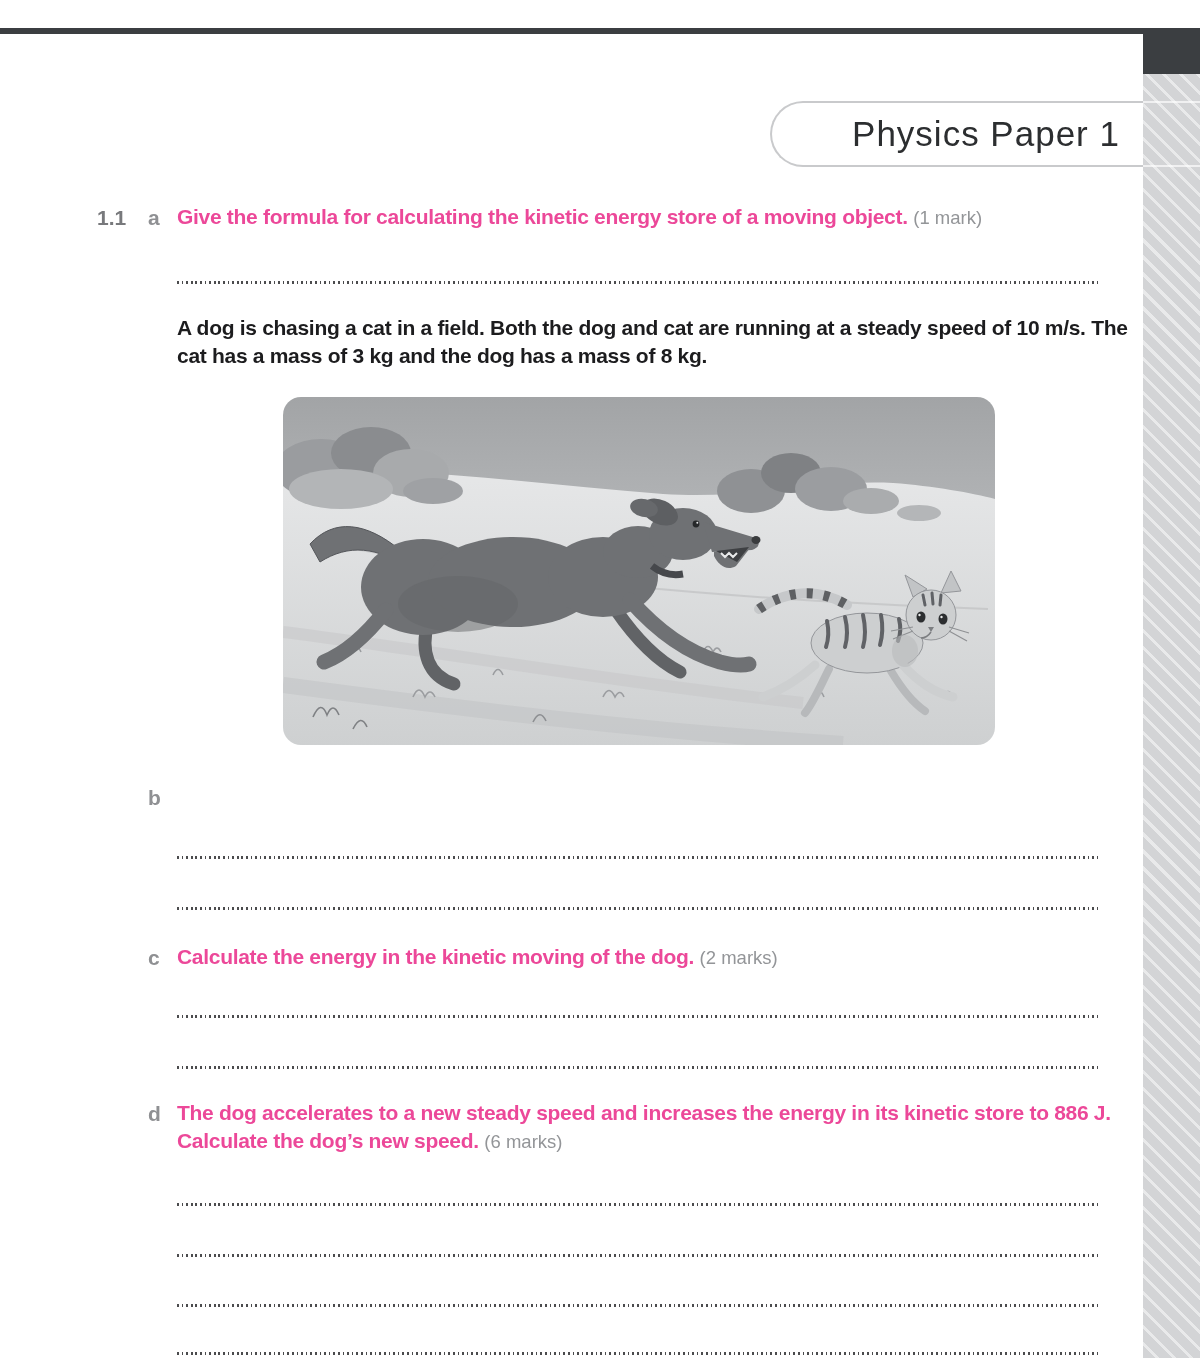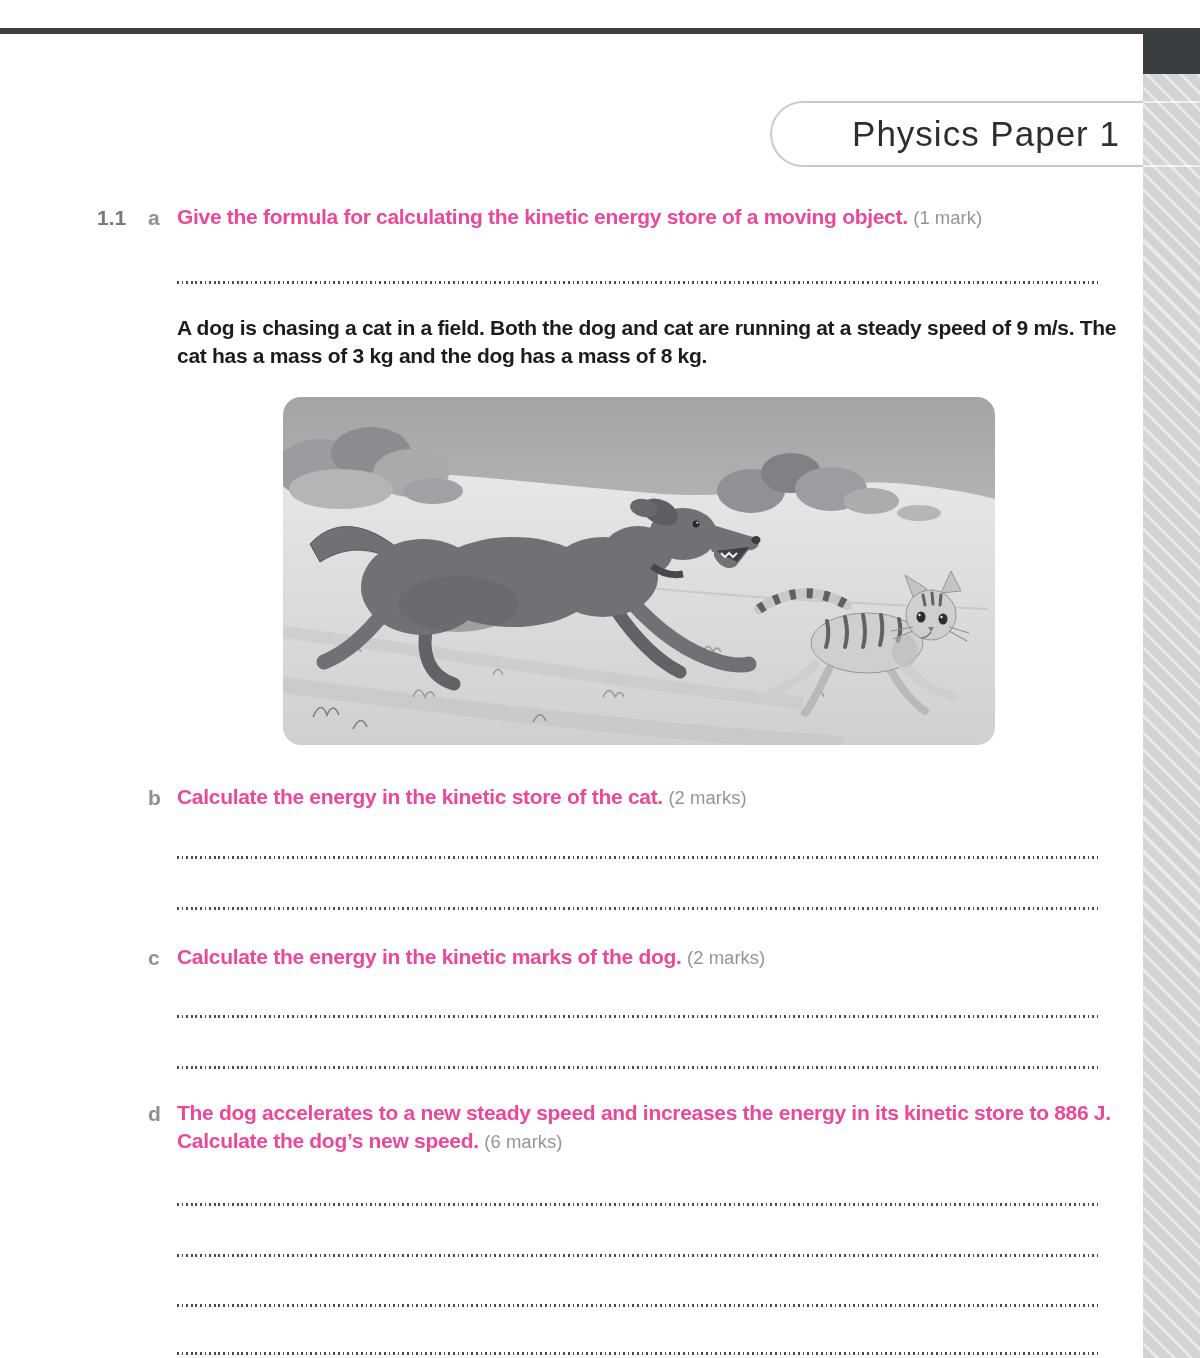--- a/index.html
+++ b/index.html
@@ -68,21 +68,21 @@
     <h1>Physics Paper 1</h1>
   </div>
   <div class="band-line" style="top:101px;"></div>
   <div class="band-line" style="top:165px;"></div>
 
   <span class="q-num" style="top:203px;">1.1</span>
   <span class="q-letter" style="top:203px;">a</span>
   <p class="q-text" style="top:203px; width:950px;"><b>Give the formula for calculating the kinetic energy store of a moving object.</b> <span class="marks">(1 mark)</span></p>
   <div class="dotline" style="top:281px;"></div>
 
-  <p class="intro">A dog is chasing a cat in a field. Both the dog and cat are running at a steady speed of 9 m/s. The cat has a mass of 3 kg and the dog has a mass of 8 kg.</p>
+  <p class="intro">A dog is chasing a cat in a field. Both the dog and cat are running at a steady speed of 10 m/s. The cat has a mass of 3 kg and the dog has a mass of 8 kg.</p>
 
   <div class="figure-box">
     <svg width="712" height="348" viewBox="0 0 712 348" role="img">
       <defs>
         <linearGradient id="sky" x1="0" y1="0" x2="0" y2="1">
           <stop offset="0" stop-color="#a2a4a6"></stop>
           <stop offset="1" stop-color="#b9bbbd"></stop>
         </linearGradient>
         <linearGradient id="field" x1="0" y1="0" x2="0" y2="1">
           <stop offset="0" stop-color="#e6e7e8"></stop>
@@ -195,26 +195,25 @@
         <path d="M176,63 q-4,6 -10,6" stroke="#7c7e81" stroke-width="1.5" fill="none"></path>
         <g stroke="#8f9194" stroke-width="1.2">
           <path d="M158,58 l-22,4 M158,62 l-20,8 M194,58 l20,6 M194,62 l18,10"></path>
         </g>
         <ellipse cx="150" cy="82" rx="13" ry="16" fill="#b9bbbd" opacity="0.6"></ellipse>
       </g>
     </svg>
   </div>
 
   <span class="q-letter" style="top:783px;">b</span>
-  <p class="q-text" style="top:783px; width:950px;"><b>Calculate the energy in the kinetic store of the cat.</b> <span class="marks">(2 marks)</span></p>
   <div class="dotline" style="top:856px;"></div>
   <div class="dotline" style="top:907px;"></div>
 
   <span class="q-letter" style="top:943px;">c</span>
-  <p class="q-text" style="top:943px; width:950px;"><b>Calculate the energy in the kinetic marks of the dog.</b> <span class="marks">(2 marks)</span></p>
+  <p class="q-text" style="top:943px; width:950px;"><b>Calculate the energy in the kinetic moving of the dog.</b> <span class="marks">(2 marks)</span></p>
   <div class="dotline" style="top:1015px;"></div>
   <div class="dotline" style="top:1066px;"></div>
 
   <span class="q-letter" style="top:1099px;">d</span>
   <p class="q-text" style="top:1099px; width:935px;"><b>The dog accelerates to a new steady speed and increases the energy in its kinetic store to 886 J. Calculate the dog’s new speed.</b> <span class="marks">(6 marks)</span></p>
   <div class="dotline" style="top:1203px;"></div>
   <div class="dotline" style="top:1254px;"></div>
   <div class="dotline" style="top:1304px;"></div>
   <div class="dotline" style="top:1352px;"></div>
 

